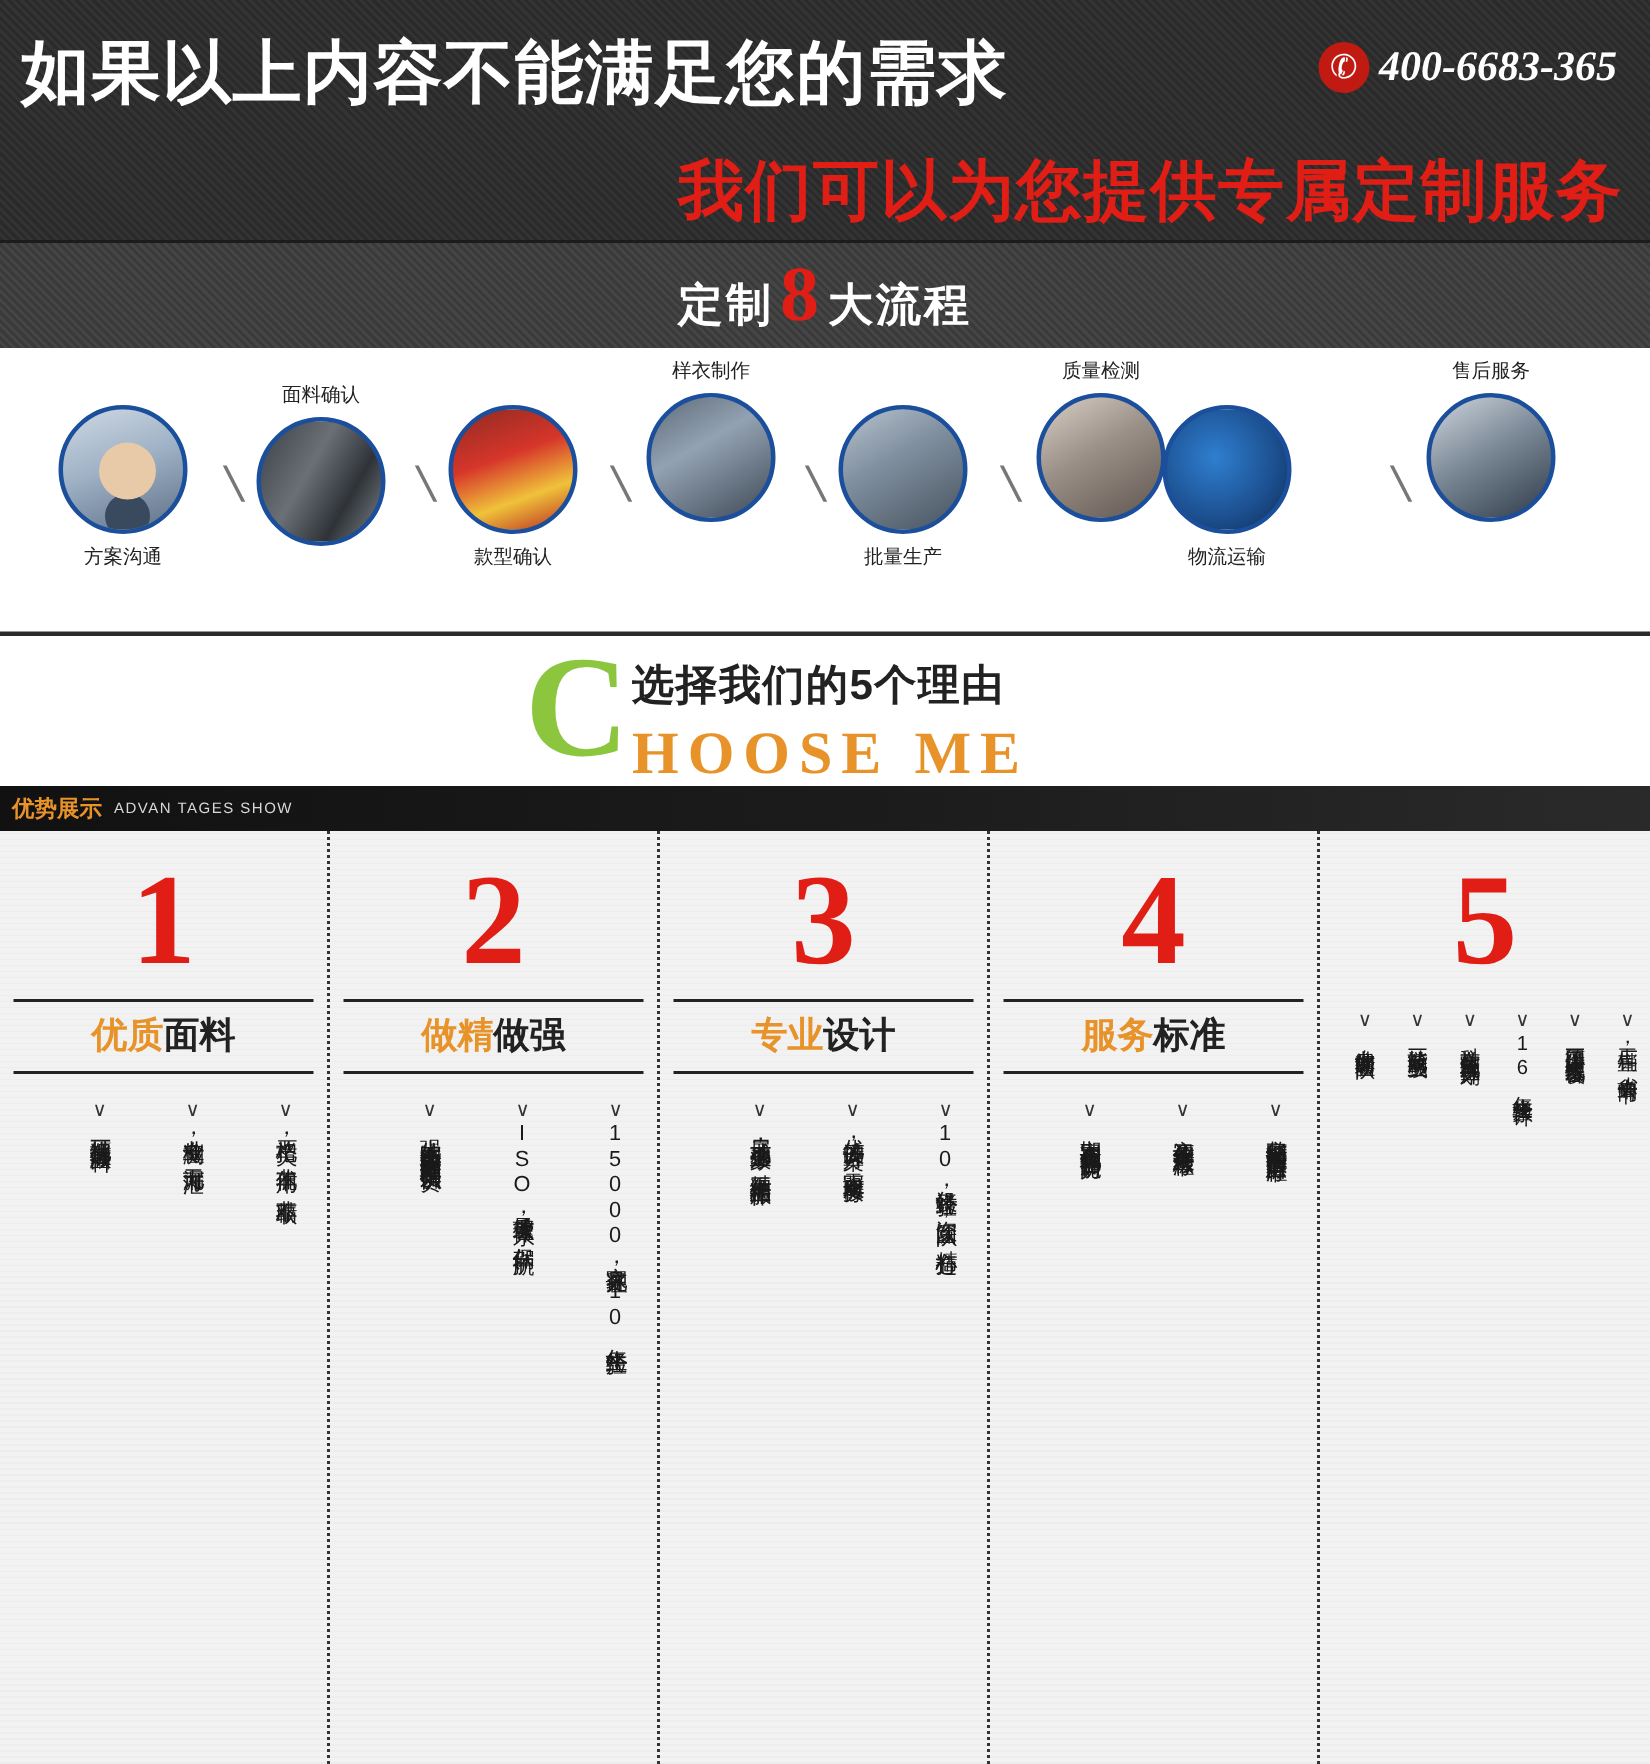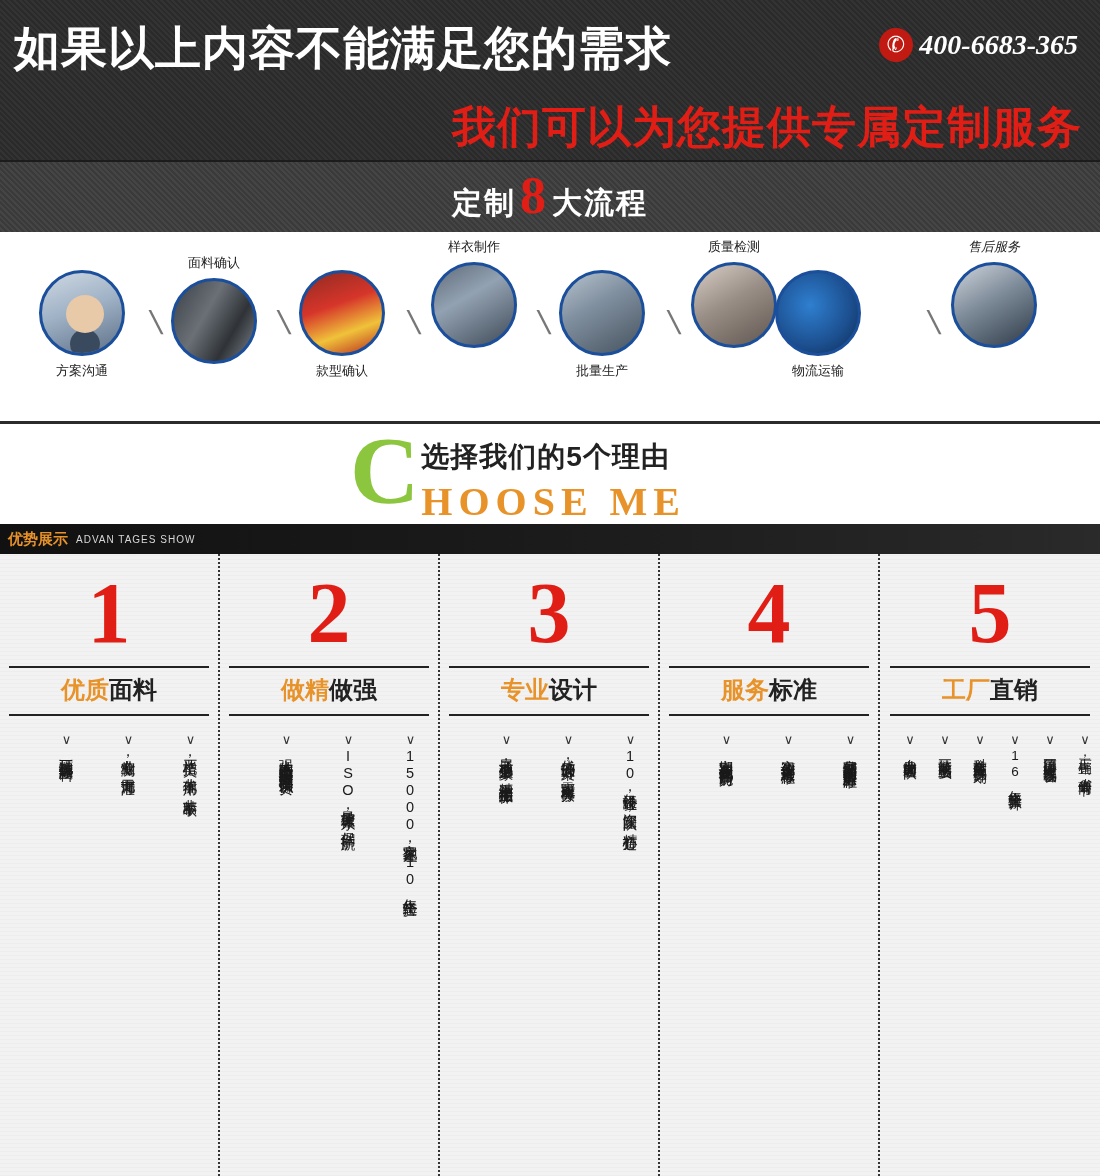--- a/index.html
+++ b/index.html
@@ -317,21 +317,21 @@
     <div class="circle ph6"></div>
   </div>
   <div class="arrow" style="left:798px; top:78px;">╲</div>
 
   <div class="step bottom" style="left:748px; top:38px;">
     <div class="circle ph7"></div>
     <div class="label">物流运输</div>
   </div>
   <div class="arrow" style="left:928px; top:78px;">╲</div>
 
-  <div class="step top" style="left:924px; top:6px;font-style:italic;">
+  <div class="step top" style="left:924px; top:6px;">
     <div class="label">售后服务</div>
     <div class="circle ph8"></div>
   </div>
 </div>
 
 <div class="choose">
   <div class="choose-inner">
     <div class="big-c">C</div>
     <div class="choose-texts">
       <div class="choose-cn">选择我们的5个理由</div>
@@ -390,23 +390,20 @@
     </div>
     <div class="items">
       <div class="vitem"><span class="chk">∨</span><span>完整仔细严谨的售前中后服务白标准</span></div>
       <div class="vitem"><span class="chk">∨</span><span>客户评价作为主要考核标准</span></div>
       <div class="vitem"><span class="chk">∨</span><span>定期客户调查优化客户回访能力</span></div>
     </div>
   </div>
 
   <div class="col">
     <div class="num">5</div>
-    <div class="sub-title">
-      <span class="hl">工厂</span><span class="nm">直销</span>
-    </div>
     <div class="items" style="gap:1px;">
       <div class="vitem" style="width:34px; font-size:13.5px;"><span class="chk">∨</span><span>工厂直销，省去中间环节</span></div>
       <div class="vitem" style="width:34px; font-size:13.5px;"><span class="chk">∨</span><span>德国进口的一线流水线设备</span></div>
       <div class="vitem" style="width:34px; font-size:13.5px;"><span class="chk">∨</span><span>16年生产经验累计</span></div>
       <div class="vitem" style="width:34px; font-size:13.5px;"><span class="chk">∨</span><span>科学有序的流水线生产计划</span></div>
       <div class="vitem" style="width:34px; font-size:13.5px;"><span class="chk">∨</span><span>技能游戏的一线员工</span></div>
       <div class="vitem" style="width:34px; font-size:13.5px;"><span class="chk">∨</span><span>专业培训的管理团队</span></div>
     </div>
   </div>
 

